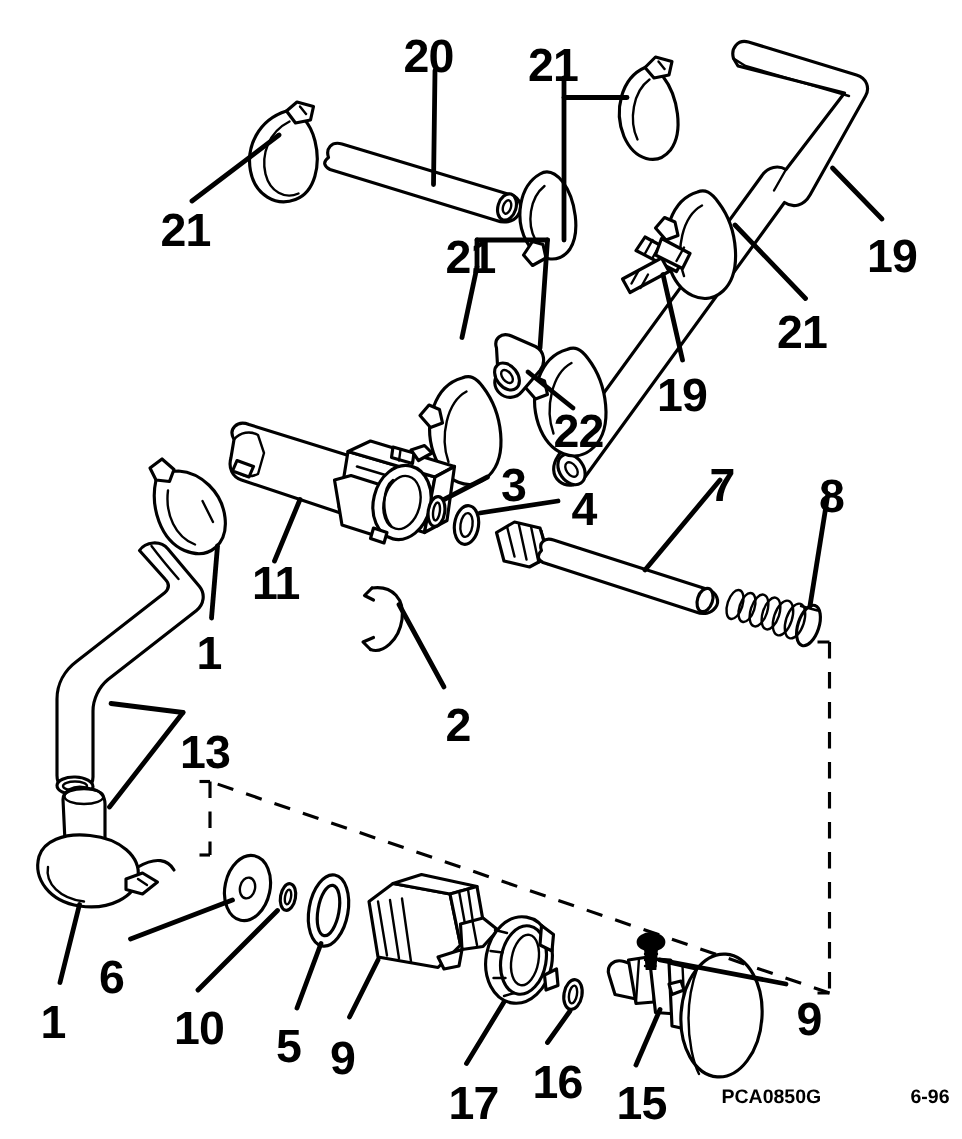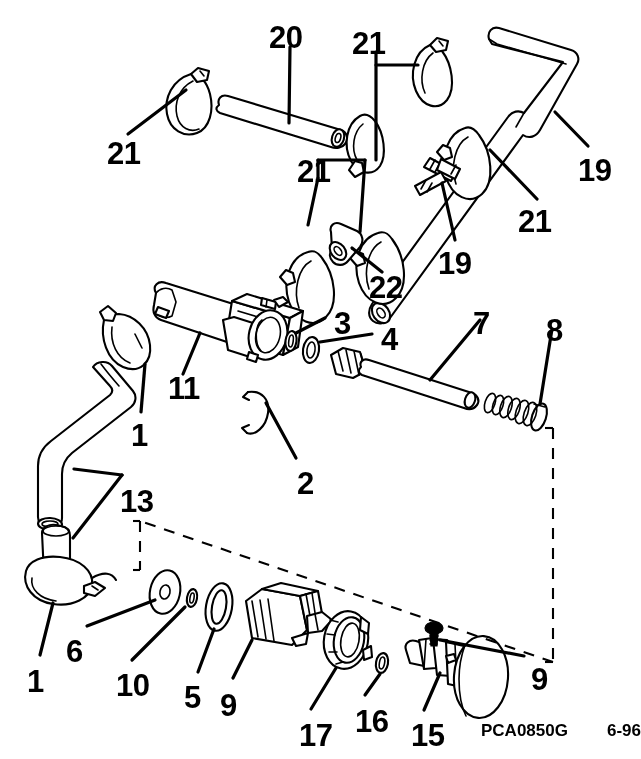--- a/index.html
+++ b/index.html
@@ -5,21 +5,21 @@
 <style>
   html,body{margin:0;padding:0;background:#ffffff;}
   body{width:641px;height:759px;overflow:hidden;
        font-family:"Liberation Sans",sans-serif;color:#000;}
   #sheet{position:relative;width:641px;height:759px;background:#fff;}
   #art{position:absolute;left:0;top:0;width:641px;height:759px;}
   .lbl{position:absolute;font-family:"Liberation Sans",sans-serif;
        font-weight:bold;font-size:31px;line-height:27px;color:#000;
        white-space:nowrap;letter-spacing:-0.5px;}
   .code{position:absolute;font-family:"Liberation Sans",sans-serif;
-        font-weight:bold;font-size:17px;line-height:17px;color:#000;
+        font-weight:bold;font-size:13px;line-height:17px;color:#000;
         white-space:nowrap;}
 </style>
 </head>
 <body>
 
 <div id="sheet">
 
   <svg id="art" viewBox="0 0 641 759" xmlns="http://www.w3.org/2000/svg">
     <defs>
       <style>

